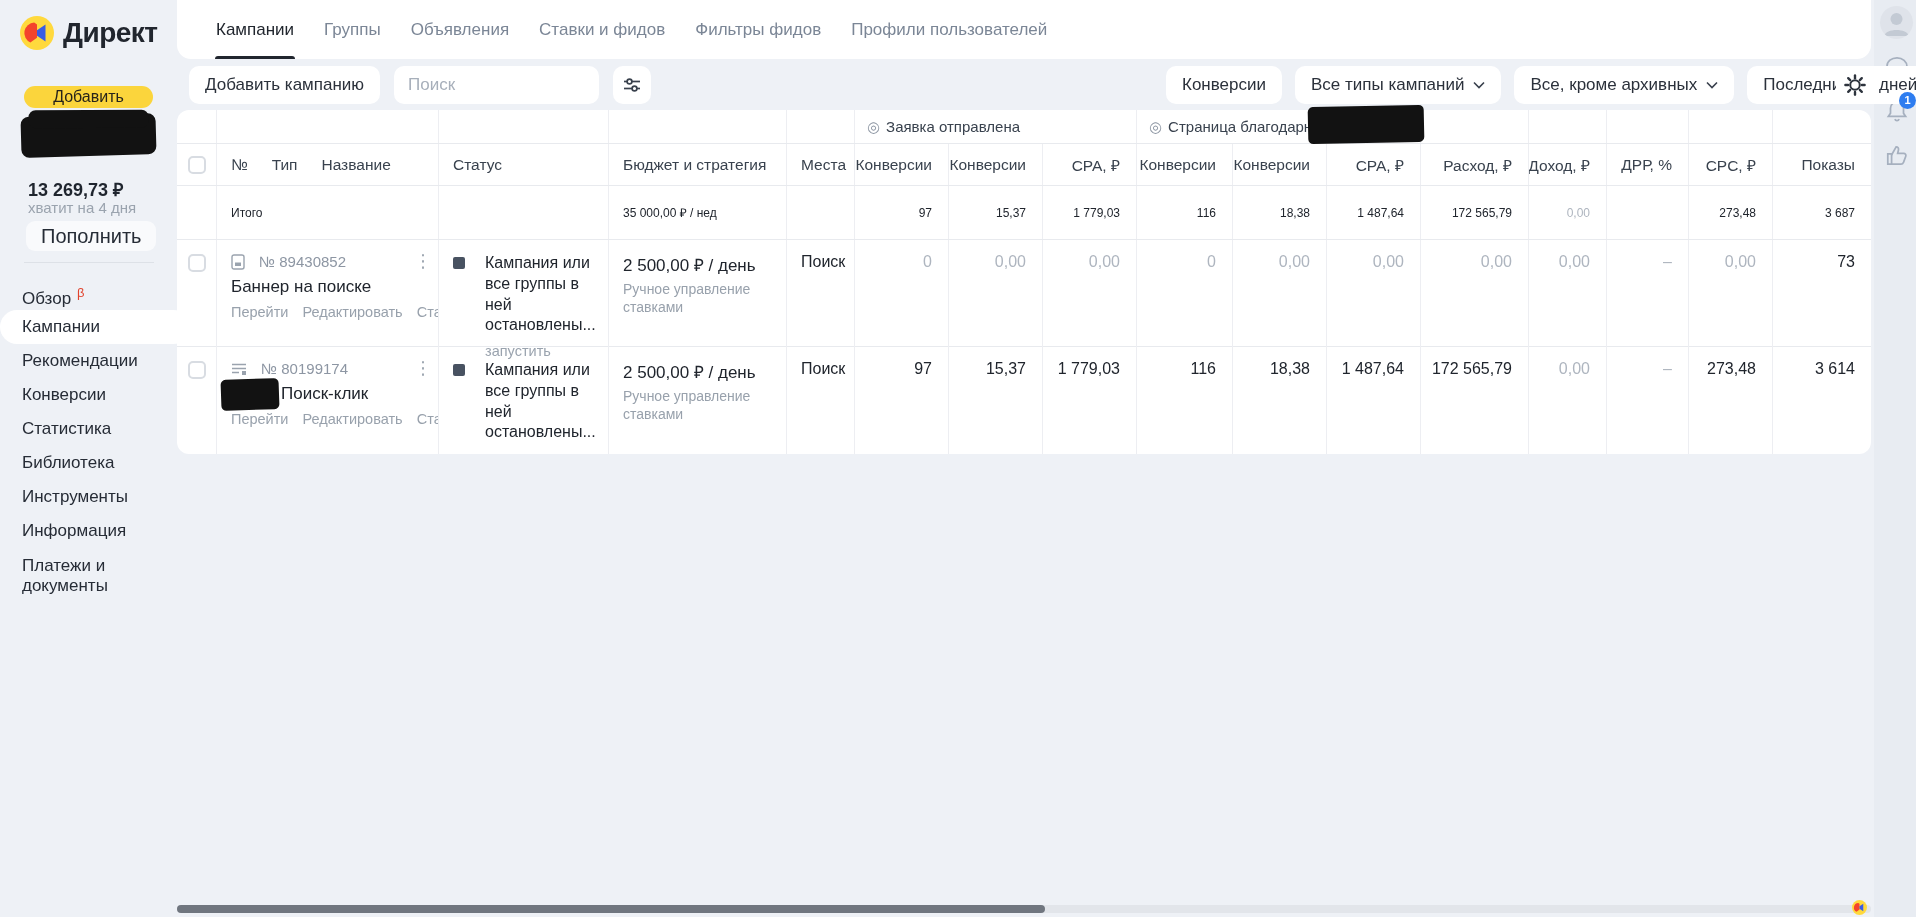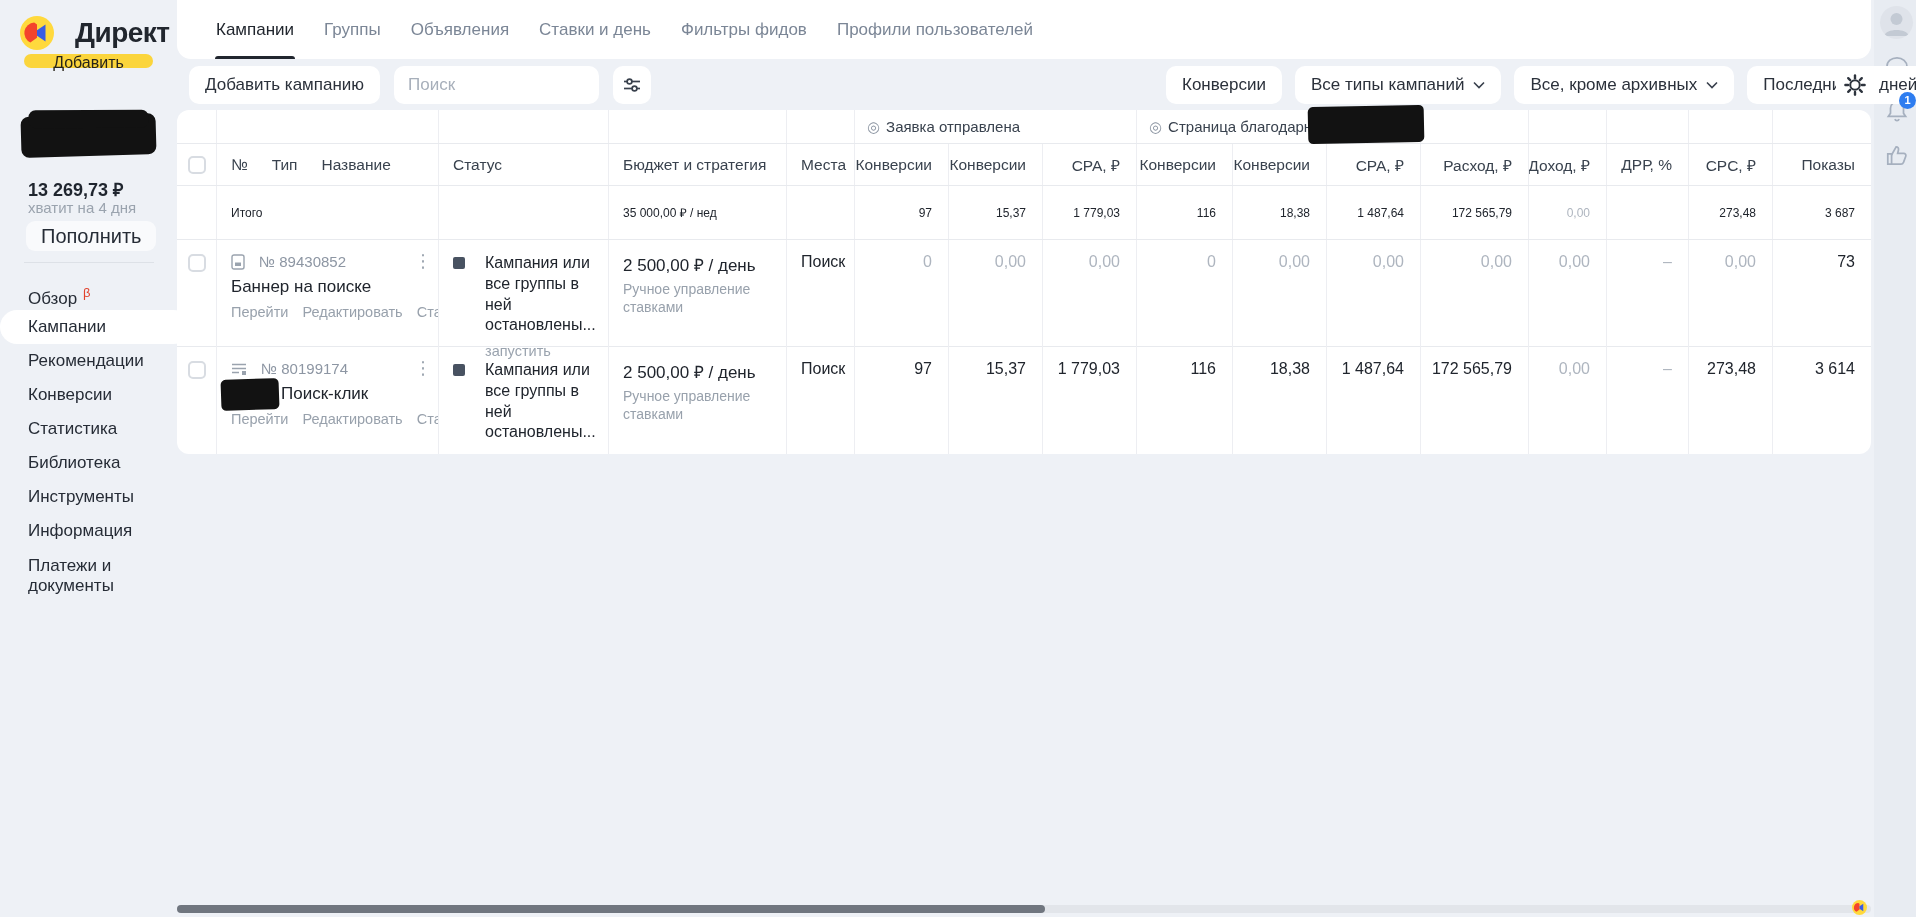--- a/index.html
+++ b/index.html
@@ -10,32 +10,32 @@
   }
   
   .rail { position:absolute; right:0; top:0; width:42px; height:917px; background:#e8ecf2; }
   .avatar { position:absolute; left:1880px; top:6px; width:33px; height:33px; border-radius:50%;
             background:#dfe3ea; overflow:hidden; }
   .rail-icon { position:absolute; left:1884px; width:26px; height:26px; }
   .badge { position:absolute; left:1899px; top:92px; width:17px; height:17px; border-radius:50%;
            background:#2e7df0; color:#fff; font-size:11px; line-height:17px; text-align:center; font-weight:bold; z-index:3;}
   
   .sidebar { position:absolute; left:0; top:0; width:177px; height:917px; }
-  .logo { position:absolute; left:20px; top:16px; display:flex; align-items:center; gap:21px; }
+  .logo { position:absolute; left:20px; top:16px; display:flex; align-items:center; gap:9px; }
   .logo-word { font-size:28px; font-weight:bold; color:#21262e; letter-spacing:-0.5px; }
-  .btn-add { position:absolute; left:24px; top:54px; width:129px; height:14px; background:#fbd53c;
+  .btn-add { position:absolute; left:24px; top:86px; width:129px; height:22px; background:#fbd53c;
              border:none; border-radius:12px; font-size:16px; color:#27241a; font-family:inherit; cursor:pointer; }
   .balance { position:absolute; left:28px; top:177px; font-size:18px; font-weight:bold; color:#1f252e; }
   .balance-note { position:absolute; left:28px; top:199px; font-size:15px; color:#9aa3ae; }
   .btn-topup { position:absolute; left:26px; top:221px; height:30px; padding:0 15px;
                background:rgba(255,255,255,.65); border:none; border-radius:9px;
                font-size:20px; color:#262c36; font-family:inherit; cursor:pointer; }
   .side-div { position:absolute; left:24px; top:262px; width:130px; height:1px; background:#dde1e7; }
   .smenu { position:absolute; left:0; top:276px; width:200px; }
-  .sitem { position:relative; height:34px; line-height:34px; padding-left:28px;
+  .sitem { position:relative; height:34px; line-height:34px; padding-left:22px;
            font-size:17px; color:#262c36; cursor:pointer; white-space:normal; }
   .sitem.active { background:#fff; border-radius:18px; width:190px; margin-left:0; }
   .sitem.two-line { height:54px; line-height:20px; padding-top:8px; width:150px; }
   .beta { color:#e1432d; font-size:13px; margin-left:6px; vertical-align:super; }
   
   .tabsbar { position:absolute; left:177px; top:0; width:1694px; height:59px; background:#fff;
              border-radius:0 0 14px 14px; display:flex; align-items:stretch; padding-left:24px; }
   .tab { position:relative; display:flex; align-items:center; padding:0 15px; font-size:17px;
          color:#7b8696; cursor:pointer; }
   .tab.active { color:#21262e; }
@@ -190,21 +190,21 @@
     <div class="tab active">
         <span>Кампании</span>
       </div>
     <div class="tab">
         <span>Группы</span>
       </div>
     <div class="tab">
         <span>Объявления</span>
       </div>
     <div class="tab">
-        <span>Ставки и день</span>
+        <span>Ставки и фидов</span>
       </div>
     <div class="tab">
         <span>Фильтры фидов</span>
       </div>
     <div class="tab">
         <span>Профили пользователей</span>
       </div>
   </div>
 
   <div class="tb-left">

